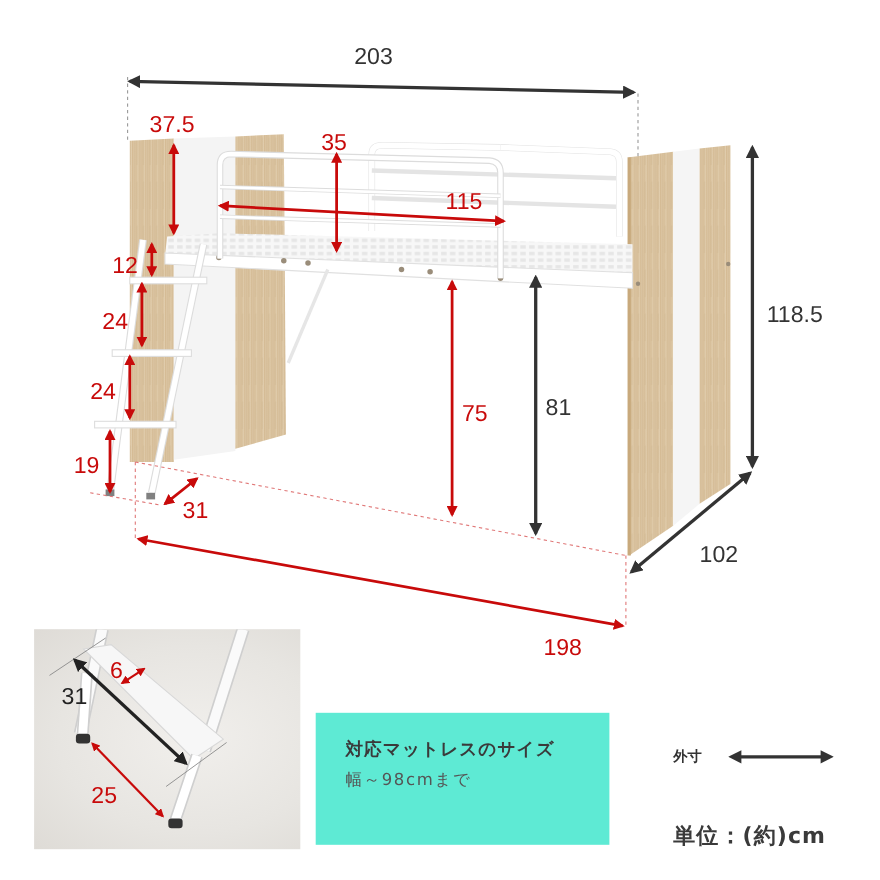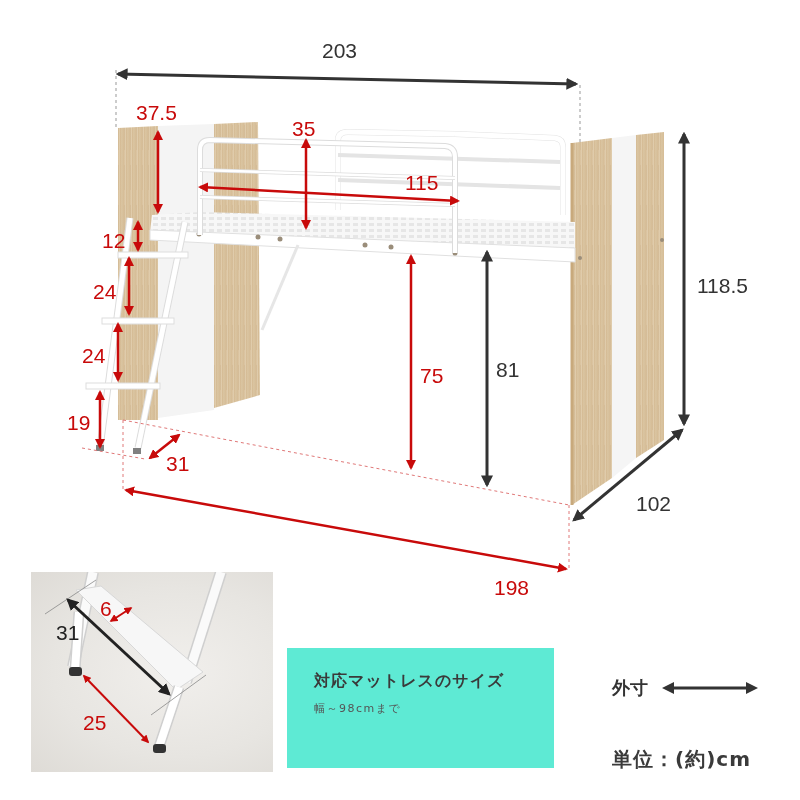--- a/index.html
+++ b/index.html
@@ -7,24 +7,24 @@
          font-family: "DejaVu Sans", "Liberation Sans", sans-serif; }
   #diagram { position: absolute; left: 0; top: 0; width: 800px; height: 800px; }
   .dim { font-family: "Liberation Sans", "DejaVu Sans", sans-serif; font-size: 21px; }
   .dim-dark { fill: #333333; }
   .dim-red { fill: #c80a0a; }
   .ladder-photo { position: absolute; left: 31px; top: 572px; width: 242px; height: 200px;
                   background: radial-gradient(ellipse at 60% 50%, #f1efec 0%, #e7e5e1 60%, #dedbd6 100%); overflow: hidden; }
   .mattress-box { position: absolute; left: 287px; top: 648px; width: 267px; height: 120px;
                   background: #5eead4; box-sizing: border-box; padding: 20px 0 0 27px; }
   .mb-title { font-size: 16px; font-weight: bold; color: #3a3a3a; letter-spacing: 1px; line-height: 26px; }
-  .mb-line { font-size: 11px; color: #555555; letter-spacing: 1.5px; line-height: 30px; }
+  .mb-line { font-size: 15px; color: #555555; letter-spacing: 1.5px; line-height: 30px; }
   .legend { position: absolute; left: 612px; top: 672px; width: 180px; }
   .legend-row { display: flex; align-items: center; height: 32px; }
-  .legend-label { font-size: 18px; font-weight: bold; width: 50px; }
+  .legend-label { font-size: 13px; font-weight: bold; width: 50px; }
   .legend-label.dark { color: #333333; }
   .legend-label.red { color: #c80a0a; }
   .unit { position: absolute; left: 612px; top: 746px; font-size: 20px; font-weight: bold; color: #3a3a3a; letter-spacing: 1px; }
 </style>
 </head>
 <body>
 
 <svg id="diagram" viewBox="0 0 800 800" xmlns="http://www.w3.org/2000/svg">
   <defs>
     <linearGradient id="wood" x1="0" x2="1" y1="0" y2="0">

